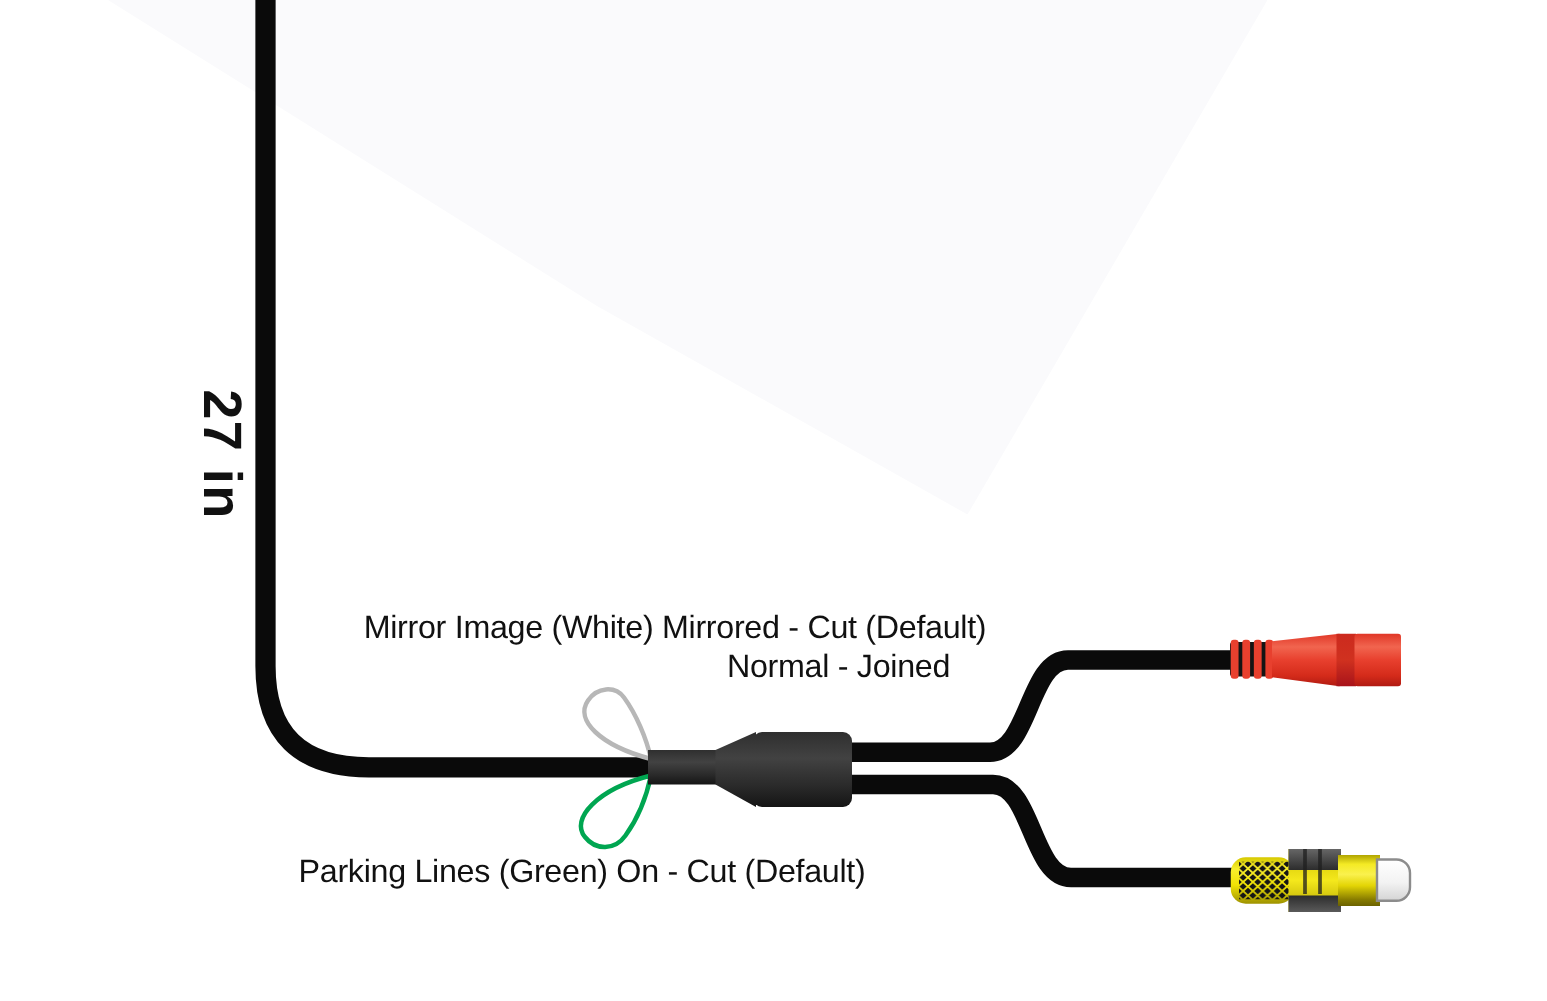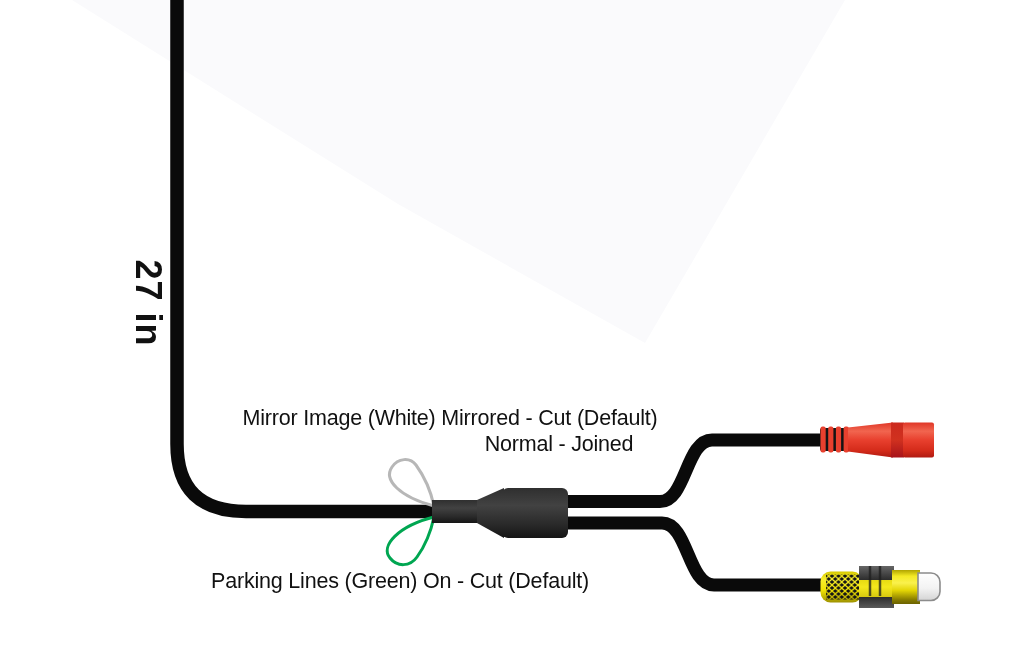--- a/index.html
+++ b/index.html
@@ -24,21 +24,21 @@
     color:#111;white-space:nowrap;
   }
   .lbl{
     position:absolute;
     transform:translateX(-50%);
     font-size:21.5px;letter-spacing:-0.2px;
     color:#111;white-space:nowrap;line-height:26px;
   }
   .lbl-mirror-1{left:450px;top:405px;}
   .lbl-mirror-2{left:528px;top:431px;margin-left:31px;}
-  .lbl-parking-1{left:388px;top:568px;margin-left:12px;}
+  .lbl-parking-1{left:388px;top:568px;}
   .lbl-parking-2{left:457px;top:593px;}
 </style>
 </head>
 <body>
 
 <div class="stage">
 
   <div class="bg-shade"></div>
 
   <svg class="diagram-svg" width="1031" height="667" viewBox="0 0 1031 667">

